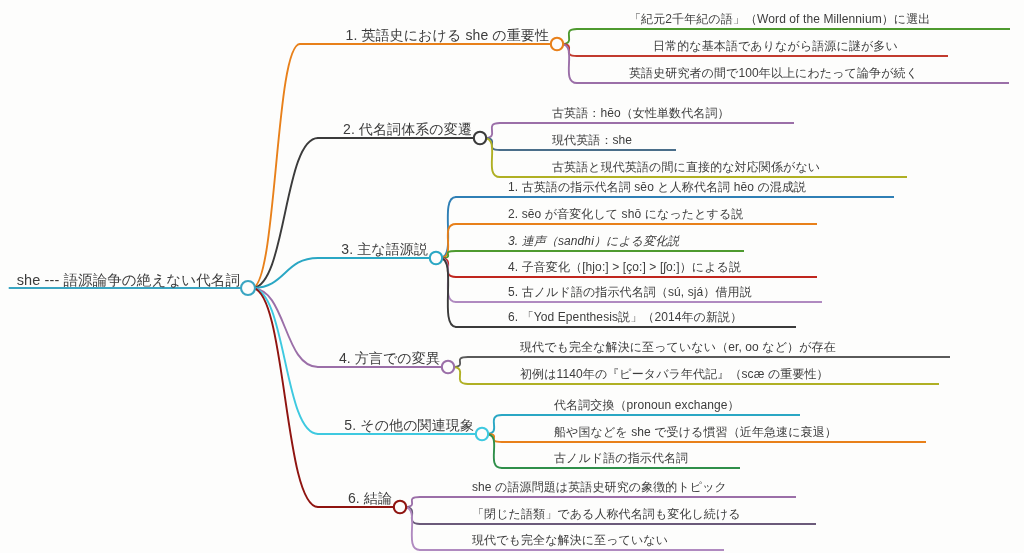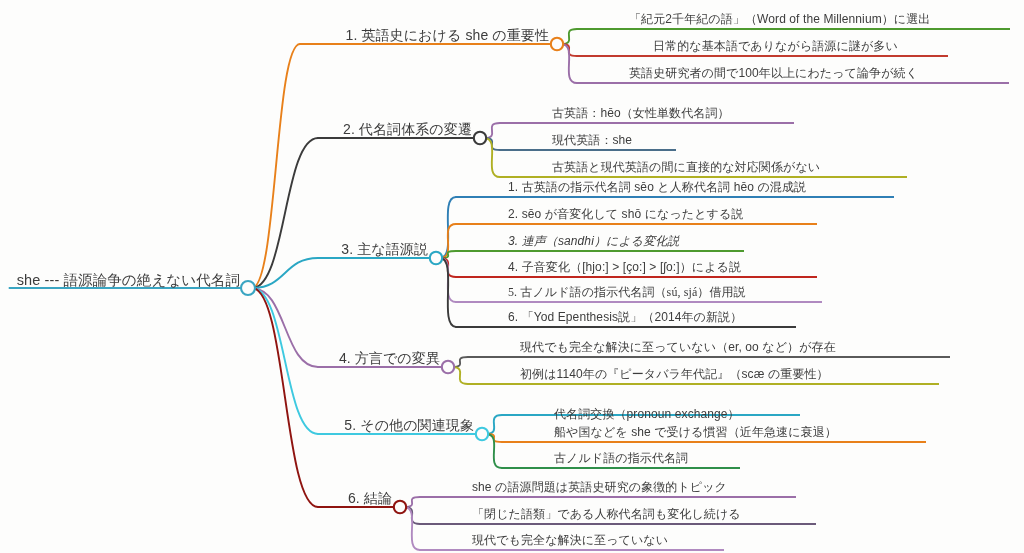--- a/index.html
+++ b/index.html
@@ -107,27 +107,27 @@
       <div class="label leaf-label tl-right" style="left: 629px; top: 73px;">英語史研究者の間で100年以上にわたって論争が続く</div>
       <div class="label branch-label tl-left" style="left: 472px; top: 129px;">2. 代名詞体系の変遷</div>
       <div class="label leaf-label tl-right" style="left: 552px; top: 113px;">古英語：hēo（女性単数代名詞）</div>
       <div class="label leaf-label tl-right" style="left: 552px; top: 140px;">現代英語：she</div>
       <div class="label leaf-label tl-right" style="left: 552px; top: 167px;">古英語と現代英語の間に直接的な対応関係がない</div>
       <div class="label branch-label tl-left" style="left: 428px; top: 249px;">3. 主な語源説</div>
       <div class="label leaf-label tl-right" style="left: 508px; top: 187px;">1. 古英語の指示代名詞 sēo と人称代名詞 hēo の混成説</div>
       <div class="label leaf-label tl-right" style="left: 508px; top: 214px;">2. sēo が音変化して shō になったとする説</div>
       <div class="label leaf-label tl-right" style="left: 508px; top: 241px; font-style: italic;">3. 連声（sandhi）による変化説</div>
       <div class="label leaf-label tl-right" style="left: 508px; top: 267px;">4. 子音変化（[hjo:] &gt; [ço:] &gt; [ʃo:]）による説</div>
-      <div class="label leaf-label tl-right" style="left: 508px; top: 292px; font-family: Liberation Serif, serif;">5. 古ノルド語の指示代名詞（sú, sjá）借用説</div>
+      <div class="label leaf-label tl-right" style="left: 508px; top: 292px;">5. 古ノルド語の指示代名詞（sú, sjá）借用説</div>
       <div class="label leaf-label tl-right" style="left: 508px; top: 317px;">6. 「Yod Epenthesis説」（2014年の新説）</div>
       <div class="label branch-label tl-left" style="left: 440px; top: 358px;">4. 方言での変異</div>
       <div class="label leaf-label tl-right" style="left: 520px; top: 347px;">現代でも完全な解決に至っていない（er, oo など）が存在</div>
       <div class="label leaf-label tl-right" style="left: 520px; top: 374px;">初例は1140年の『ピータバラ年代記』（scæ の重要性）</div>
       <div class="label branch-label tl-left" style="left: 474px; top: 425px;">5. その他の関連現象</div>
-      <div class="label leaf-label tl-right" style="left: 554px; top: 414px; text-align: center;">代名詞交換（pronoun exchange）</div>
+      <div class="label leaf-label tl-right" style="left: 554px; top: 405px; text-align: center;">代名詞交換（pronoun exchange）</div>
       <div class="label leaf-label tl-right" style="left: 554px; top: 432px;">船や国などを she で受ける慣習（近年急速に衰退）</div>
       <div class="label leaf-label tl-right" style="left: 554px; top: 458px;">古ノルド語の指示代名詞</div>
       <div class="label branch-label tl-left" style="left: 392px; top: 498px;">6. 結論</div>
       <div class="label leaf-label tl-right" style="left: 472px; top: 487px;">she の語源問題は英語史研究の象徴的トピック</div>
       <div class="label leaf-label tl-right" style="left: 472px; top: 514px;">「閉じた語類」である人称代名詞も変化し続ける</div>
       <div class="label leaf-label tl-right" style="left: 472px; top: 540px;">現代でも完全な解決に至っていない</div>
     </div>
 </div>
 
 </body></html>

